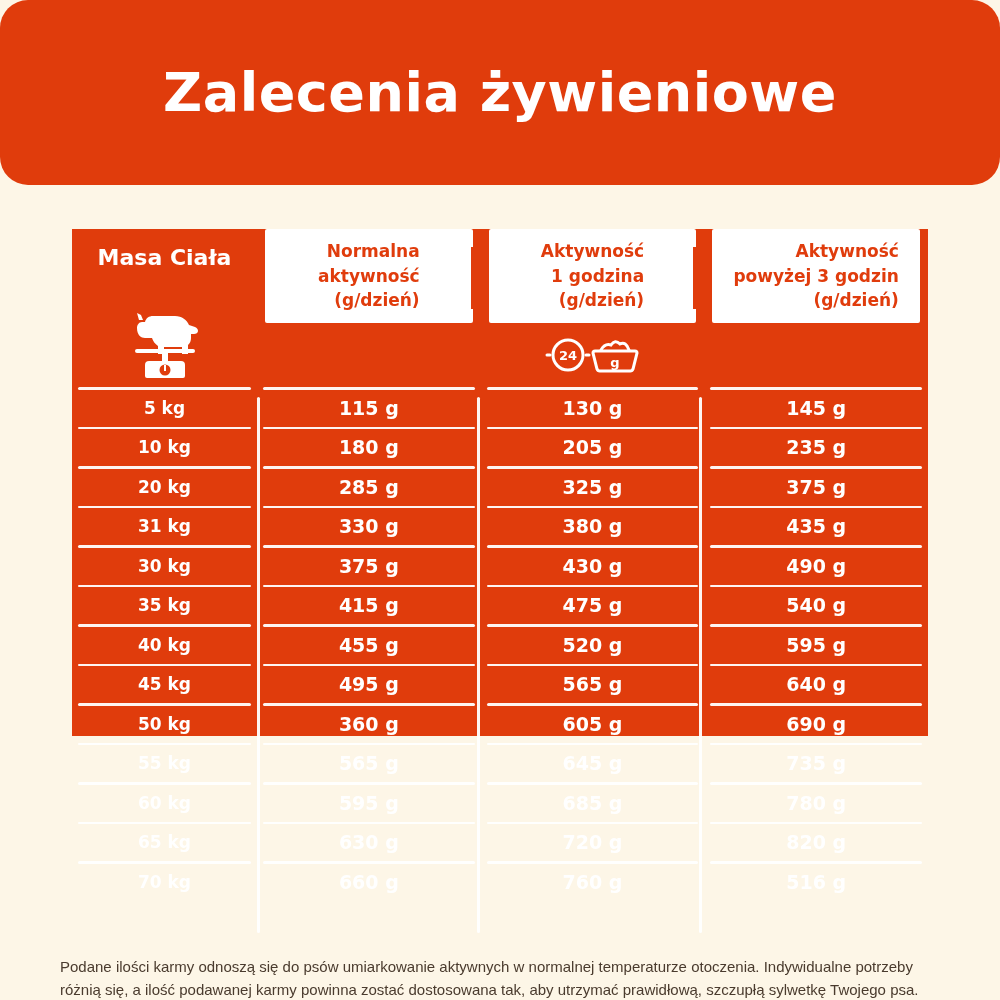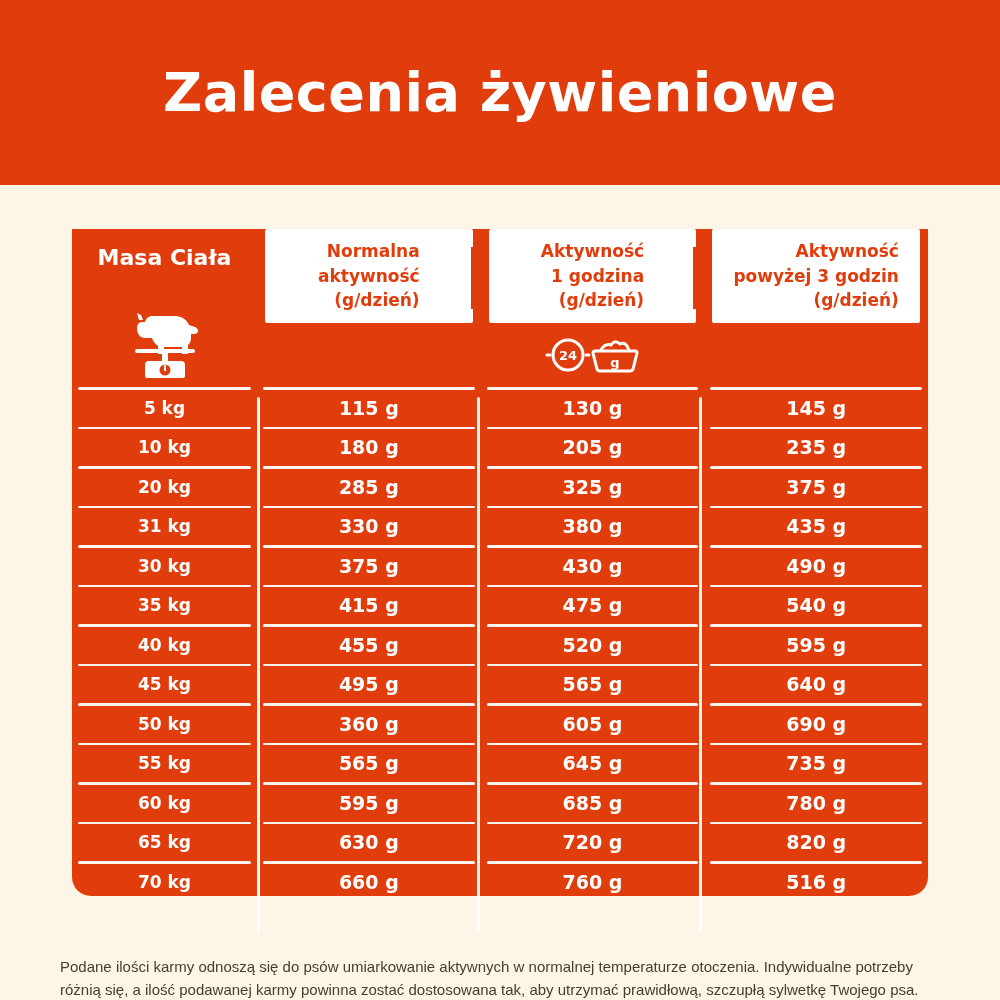--- a/index.html
+++ b/index.html
@@ -17,39 +17,39 @@
 
   
   .banner {
     position: absolute;
     top: 0; left: 0;
     width: 1000px; height: 185px;
     background: #e03c0c;
     display: flex;
     align-items: center;
     justify-content: center;
+    border-radius: 28px;
   }
   .banner-title {
     color: #ffffff;
     font-size: 54px;
     font-weight: bold;
     letter-spacing: 0.5px;
     text-align: center;
     font-family: "DejaVu Sans", sans-serif;
   }
 
   
   .table-wrap {
     position: absolute;
     left: 72px;
     top: 229px;
     width: 856px;
-    height: 667px;
-    background: #e03c0c;
-    border-radius: 19px;
+    height: 507px;
+    background: #e03c0c;
   }
 
   table.feed {
     width: 100%;
     height: 100%;
     border-collapse: collapse;
     table-layout: fixed;
   }
 
   

